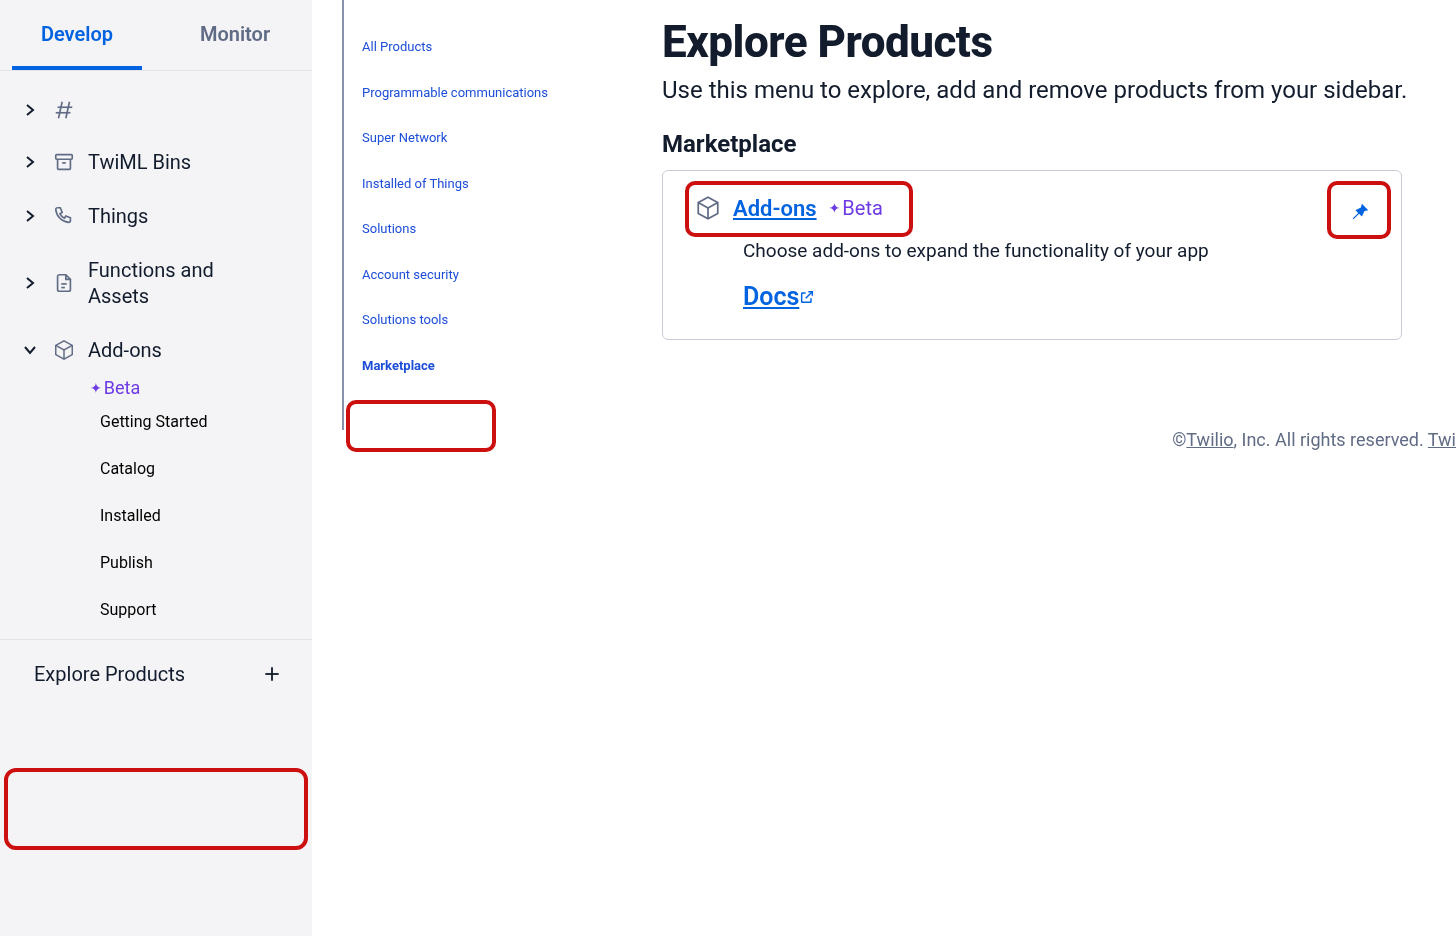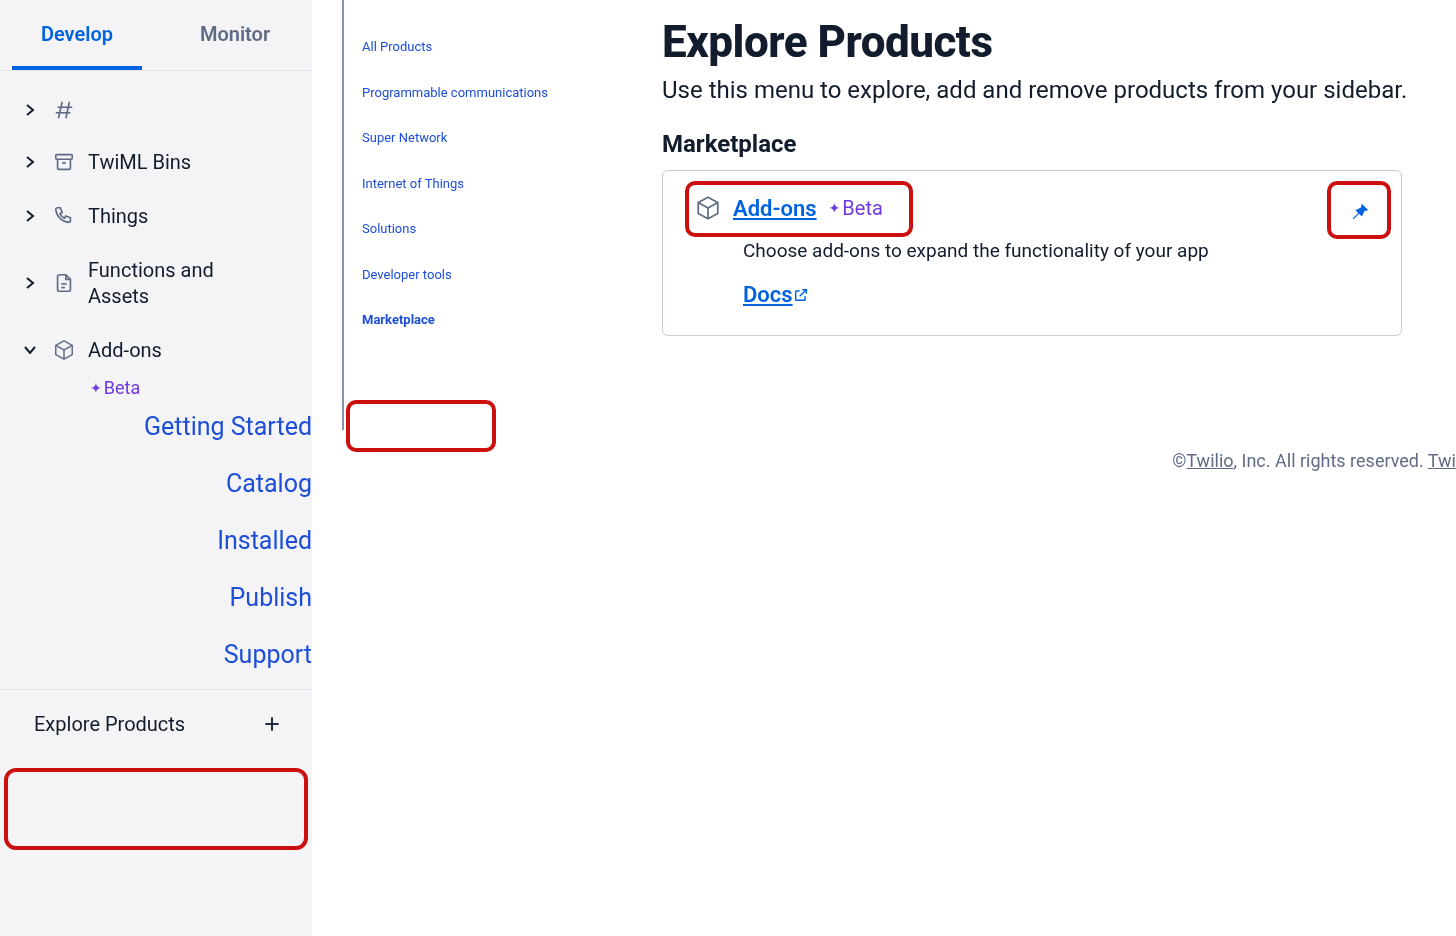--- a/index.html
+++ b/index.html
@@ -53,24 +53,23 @@
   .nav-item.wrap .label { max-width: 180px; }
   .beta-tag {
     display:flex; align-items:center; gap:2px;
     color:#6d3ae4; font-size:18px;
     margin-left: 90px;
   }
   .beta-tag .spark { font-size:14px; }
   .sub-list { padding-left: 100px; }
   .sub-item {
     padding: 14px 0;
-    font-size: 25px;
-    color:#1d4ed8;
+    font-size: 16px;
+    color:#000000;
     cursor:pointer;
-    text-align:right;
   }
   .explore-row {
     margin-top: 6px;
     border-top: 1px solid #e1e3ea;
     padding: 22px 30px 22px 34px;
     display:flex;
     justify-content:space-between;
     align-items:center;
     font-size:20px;
     color:#121c2d;
@@ -137,21 +136,21 @@
   .addons-link {
     color:#0263e0; font-size:22px; font-weight:600;
     text-decoration:underline; cursor:pointer;
   }
   .beta-inline { color:#6d3ae4; font-size:20px; display:flex; align-items:center; gap:2px;}
   .beta-inline .spark{font-size:14px;}
   .card-body { padding-left: 48px; font-size:19px; color:#121c2d;}
   .docs-link {
     display:inline-flex; align-items:center; 
     margin-top: 20px;
-    color:#0263e0; font-size:22px; font-weight:600;
+    color:#0263e0; font-size:25px; font-weight:600;
     text-decoration:underline; cursor:pointer;
   }
   .pin-btn {
     position:absolute; top:20px; right:20px;
     width:42px; height:42px;
     display:flex; align-items:center; justify-content:center;
     color:#0263e0; cursor:pointer;
   }
   .hl-addons {
     position:absolute;
@@ -162,21 +161,21 @@
   }
   .hl-pin {
     position:absolute;
     top:10px; right:10px;
     width:64px; height:58px;
     border:4px solid #cc0f0f; border-radius:10px;
     pointer-events:none;
   }
   .footer {
     position:absolute;
-    right:0; top: 450px;
+    right:0; top: 429px;
     font-size:18px; color:#606b85;
     white-space:nowrap;
   }
   .footer .u { text-decoration:underline; }
 
   svg { display:block; }
 </style>
 </head>
 <body>
 
@@ -291,23 +290,24 @@
     </span>
   </div>
 
   <div class="hl-explore"></div>
 </div>
 
 <div class="subnav">
   <div class="subnav-item">All Products</div>
   <div class="subnav-item">Programmable communications</div>
   <div class="subnav-item">Super Network</div>
-  <div class="subnav-item">Internet of Things</div>
+  <div class="subnav-item">Installed of Things</div>
   <div class="subnav-item">Solutions</div>
-  <div class="subnav-item">Developer tools</div>
+  <div class="subnav-item">Account security</div>
+  <div class="subnav-item">Solutions tools</div>
   <div class="subnav-item bold">Marketplace</div>
   <div class="hl-marketplace"></div>
 </div>
 
 <div class="main">
   <h1>Explore Products</h1>
   <p class="subtitle">Use this menu to explore, add and remove products from your sidebar.</p>
   <div class="section-title">Marketplace</div>
 
   <div class="card">

